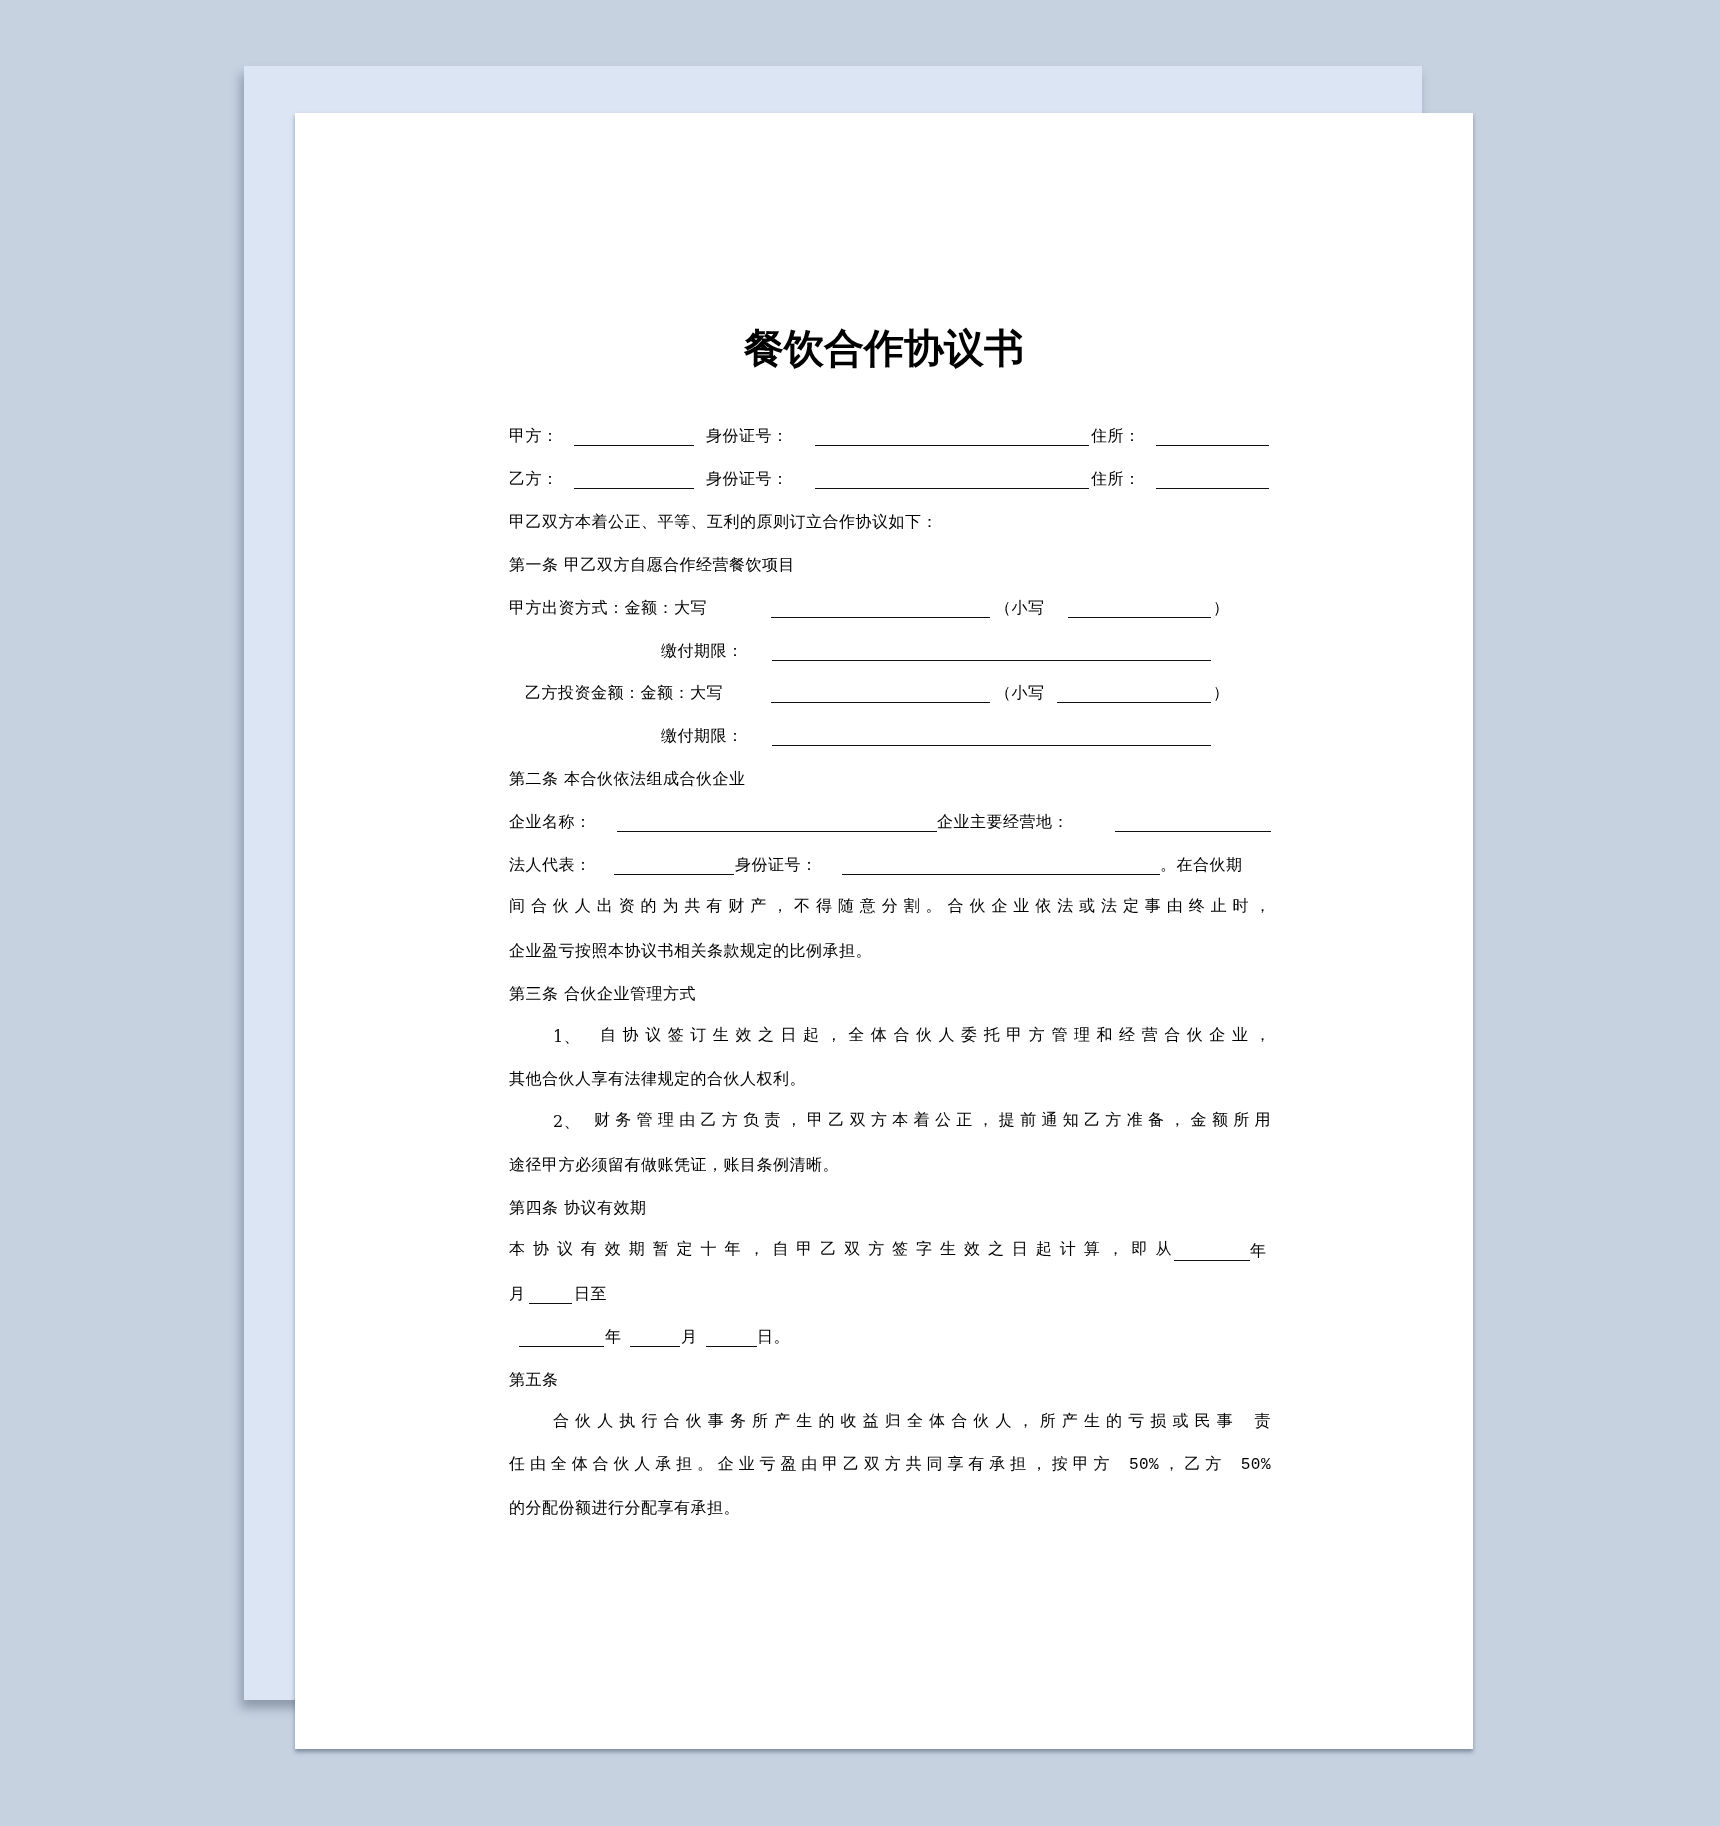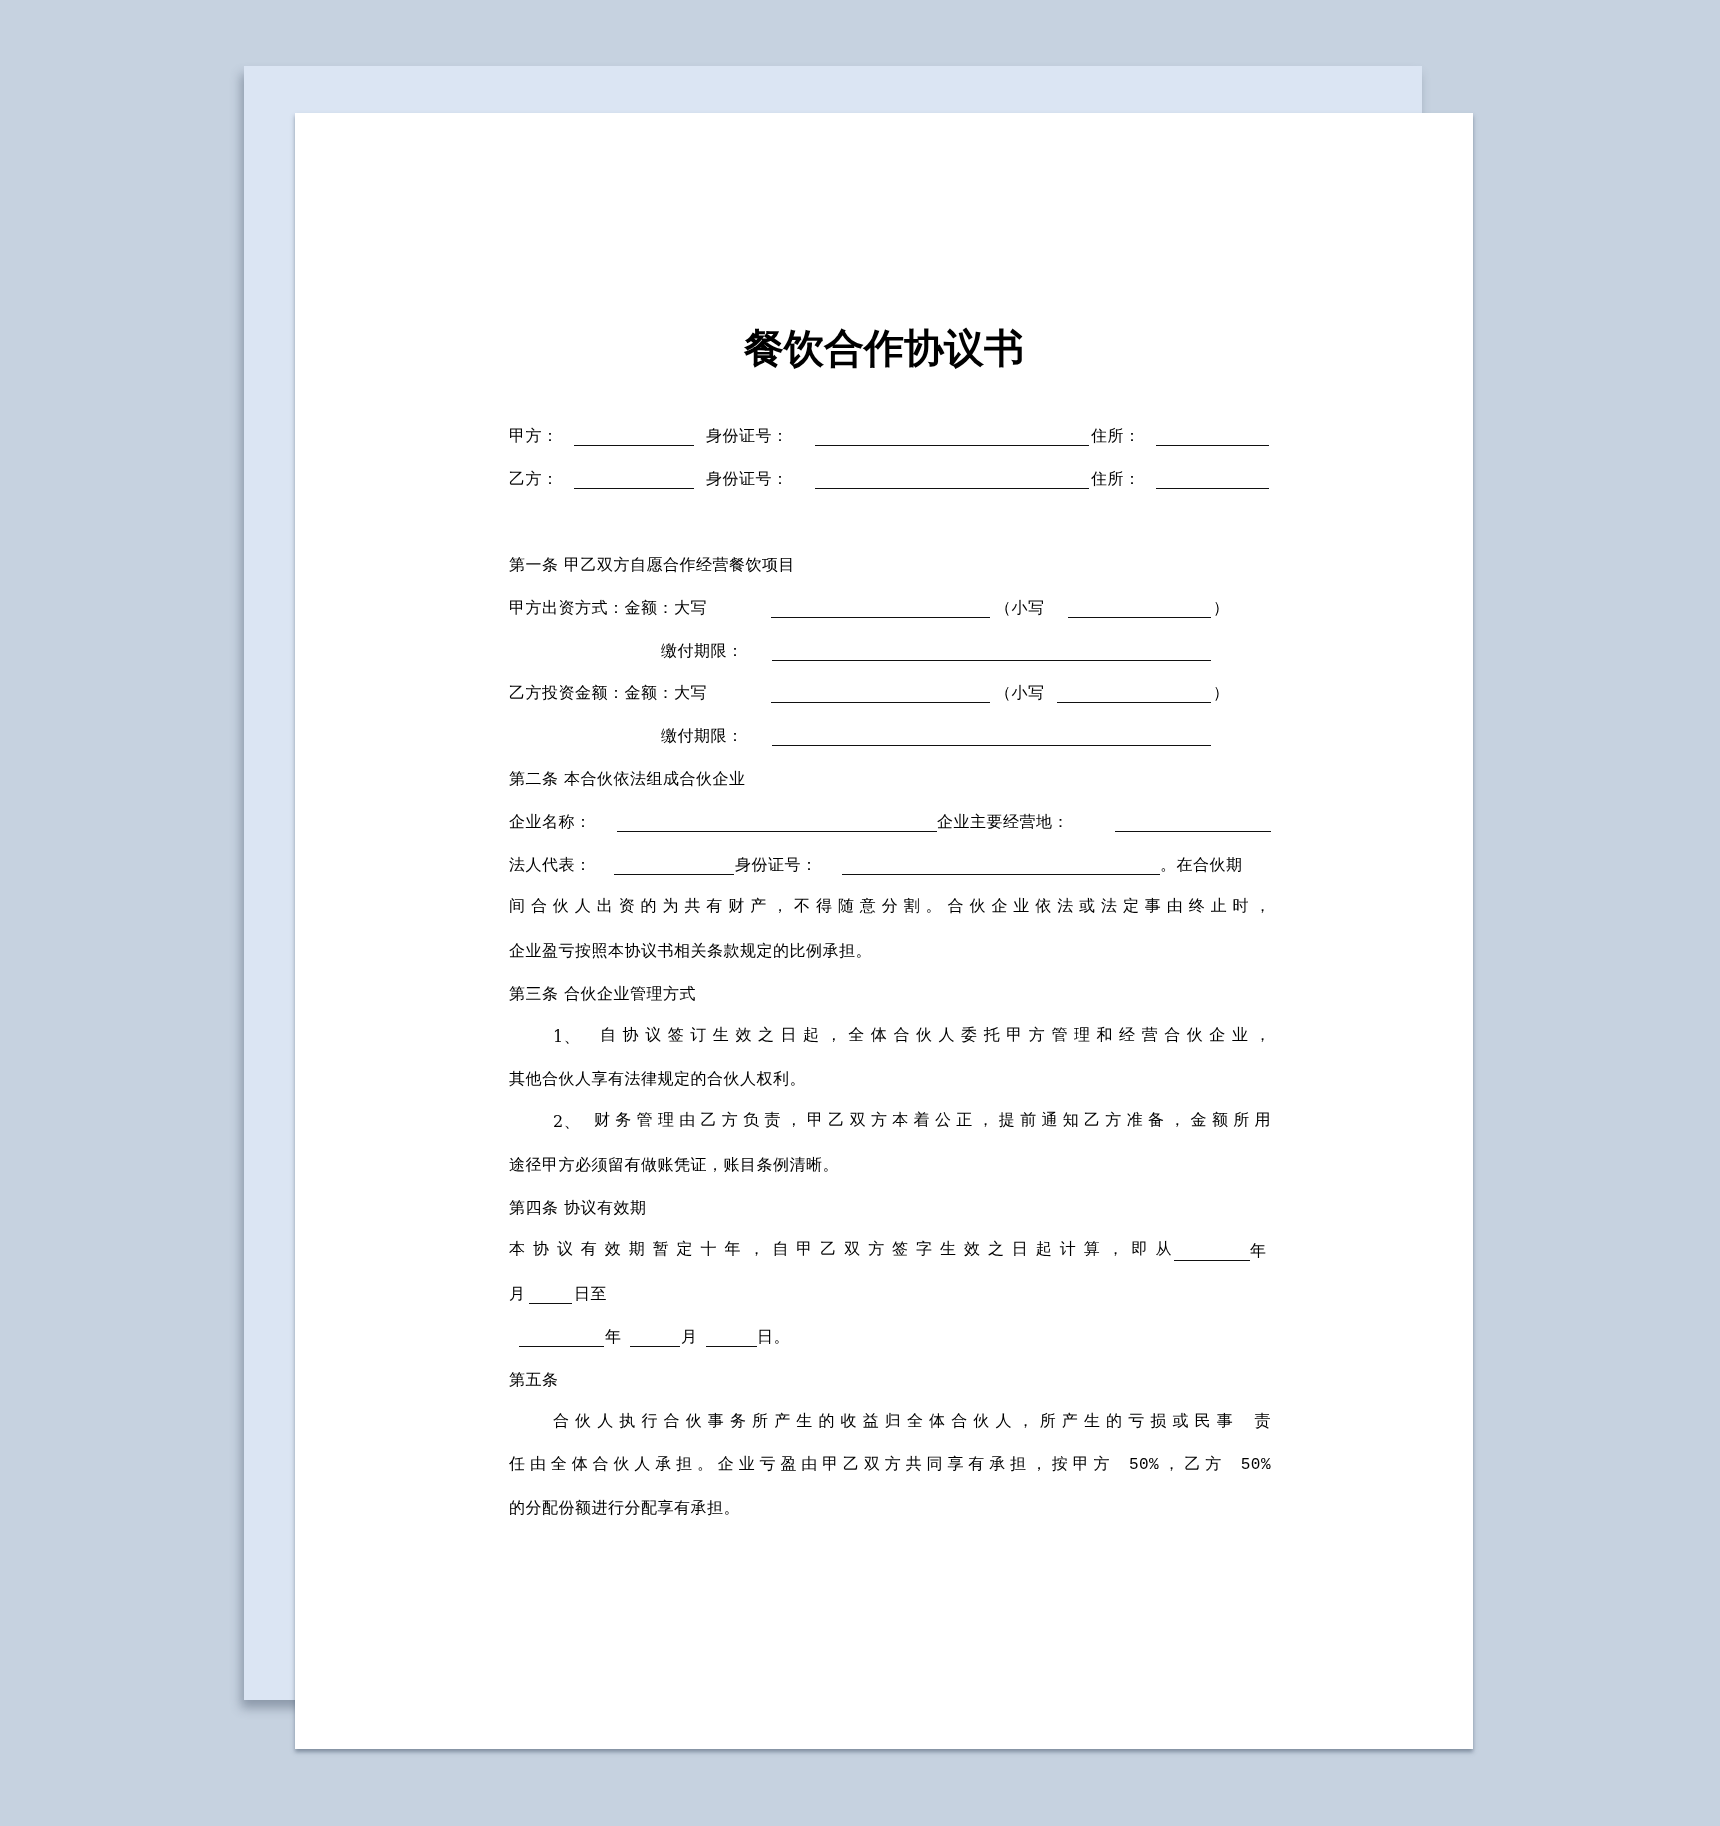--- a/index.html
+++ b/index.html
@@ -55,40 +55,43 @@
 
   <div class="ln" style="top:344px">
     <span style="left:0">乙方：</span>
     <span class="blank" style="left:65px;width:120px"></span>
     <span style="left:197px">身份证号：</span>
     <span class="blank" style="left:306px;width:274px"></span>
     <span style="left:582px">住所：</span>
     <span class="blank" style="left:647px;width:113px"></span>
   </div>
 
+  <div class="ln" style="top:387px">
+    <span style="left:0">甲乙双方本着公正、平等、互利的原则订立合作协议如下：</span>
+  </div>
 
   <div class="ln hd" style="top:430px">
     <span style="left:0">第一条  甲乙双方自愿合作经营餐饮项目</span>
   </div>
 
   <div class="ln" style="top:473px">
     <span style="left:0">甲方出资方式：金额：大写</span>
     <span class="blank" style="left:262px;width:219px"></span>
     <span style="left:486px">（小写</span>
     <span class="blank" style="left:559px;width:143px"></span>
     <span style="left:704px">）</span>
   </div>
 
   <div class="ln" style="top:516px">
     <span style="left:152px">缴付期限：</span>
     <span class="blank" style="left:263px;width:439px"></span>
   </div>
 
   <div class="ln" style="top:558px">
-    <span style="left:0">乙方投资金额：金额：大写</span>
+    <span style="left:16px">乙方投资金额：金额：大写</span>
     <span class="blank" style="left:262px;width:219px"></span>
     <span style="left:486px">（小写</span>
     <span class="blank" style="left:548px;width:154px"></span>
     <span style="left:704px">）</span>
   </div>
 
   <div class="ln" style="top:601px">
     <span style="left:152px">缴付期限：</span>
     <span class="blank" style="left:263px;width:439px"></span>
   </div>

